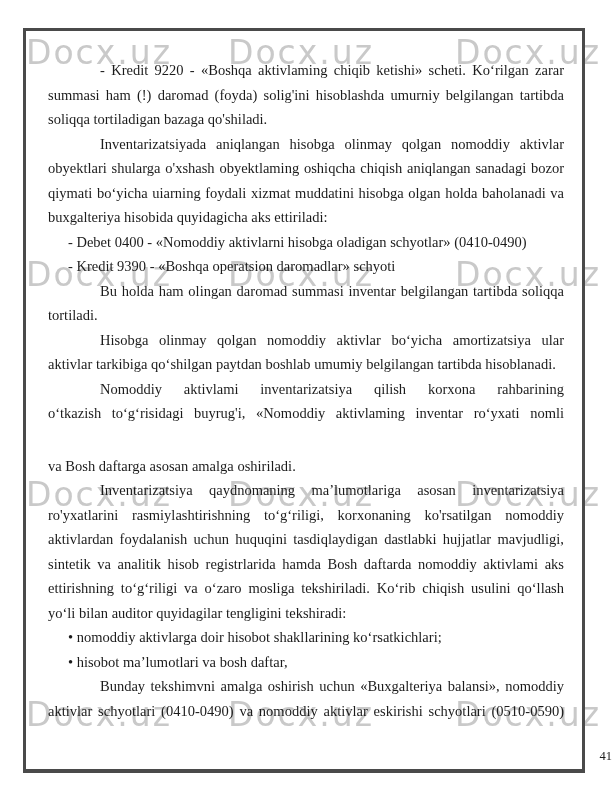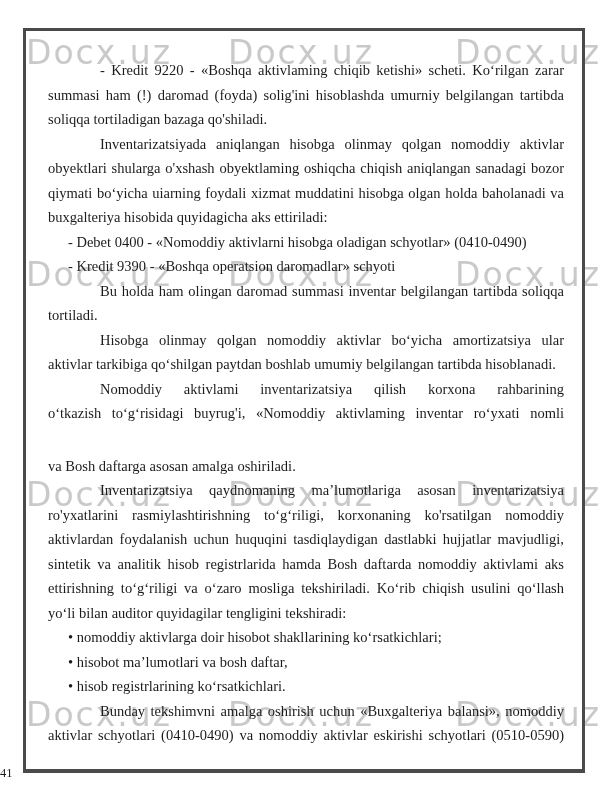--- a/index.html
+++ b/index.html
@@ -21,21 +21,21 @@
   .textblock{
     position:absolute;left:48px;top:58px;width:516px;z-index:3;
     color:var(--text-color,#1b1b1b);font-size:14.5px;
   }
   .line{
     height:24.5px;line-height:24.5px;overflow:hidden;white-space:normal;
     text-align:left;
   }
   .line.j{text-align:justify;text-align-last:justify;}
   .pagenum{
-    position:absolute;left:0;top:766px;width:612px;text-align:left;
+    position:absolute;left:0;top:749px;width:612px;text-align:right;
     font-size:12.5px;z-index:3;color:var(--text-color,#1b1b1b);
     font-family:"Liberation Serif",serif;
   }
 </style>
 </head>
 <body>
 
 <div class="canvas">
   <div class="wm-layer" id="watermarks">
       <div class="watermark" style="left: 26px; top: 36px;">Docx.uz</div>
@@ -70,18 +70,17 @@
       <div class="line j" style="text-indent: 0px;">o‘tkazish to‘g‘risidagi buyrug'i, «Nomoddiy aktivlaming inventar ro‘yxati nomli</div>
       <div class="line" style="text-indent: 0px; margin-top: 28px;">va Bosh daftarga asosan amalga oshiriladi.</div>
       <div class="line j" style="text-indent: 52px;">Inventarizatsiya qaydnomaning ma’lumotlariga asosan inventarizatsiya</div>
       <div class="line j" style="text-indent: 0px;">ro'yxatlarini rasmiylashtirishning to‘g‘riligi, korxonaning ko'rsatilgan nomoddiy</div>
       <div class="line j" style="text-indent: 0px;">aktivlardan foydalanish uchun huquqini tasdiqlaydigan dastlabki hujjatlar mavjudligi,</div>
       <div class="line j" style="text-indent: 0px;">sintetik va analitik hisob registrlarida hamda Bosh daftarda nomoddiy aktivlami aks</div>
       <div class="line j" style="text-indent: 0px;">ettirishning to‘g‘riligi va o‘zaro mosliga tekshiriladi. Ko‘rib chiqish usulini qo‘llash</div>
       <div class="line" style="text-indent: 0px;">yo‘li bilan auditor quyidagilar tengligini tekshiradi:</div>
       <div class="line" style="text-indent: 20px;">• nomoddiy aktivlarga doir hisobot shakllarining ko‘rsatkichlari;</div>
       <div class="line" style="text-indent: 20px;">• hisobot ma’lumotlari va bosh daftar,</div>
-      <div class="line" style="text-indent: 20px;">• hisob registrlarining ko‘rsatkichlari.</div>
       <div class="line j" style="text-indent: 52px;">Bunday tekshimvni amalga oshirish uchun «Buxgalteriya balansi», nomoddiy</div>
       <div class="line j" style="text-indent: 0px;">aktivlar schyotlari (0410-0490) va nomoddiy aktivlar eskirishi schyotlari (0510-0590)</div>
     </div>
   <div class="pagenum">41</div>
 </div>
 
 </body></html>

